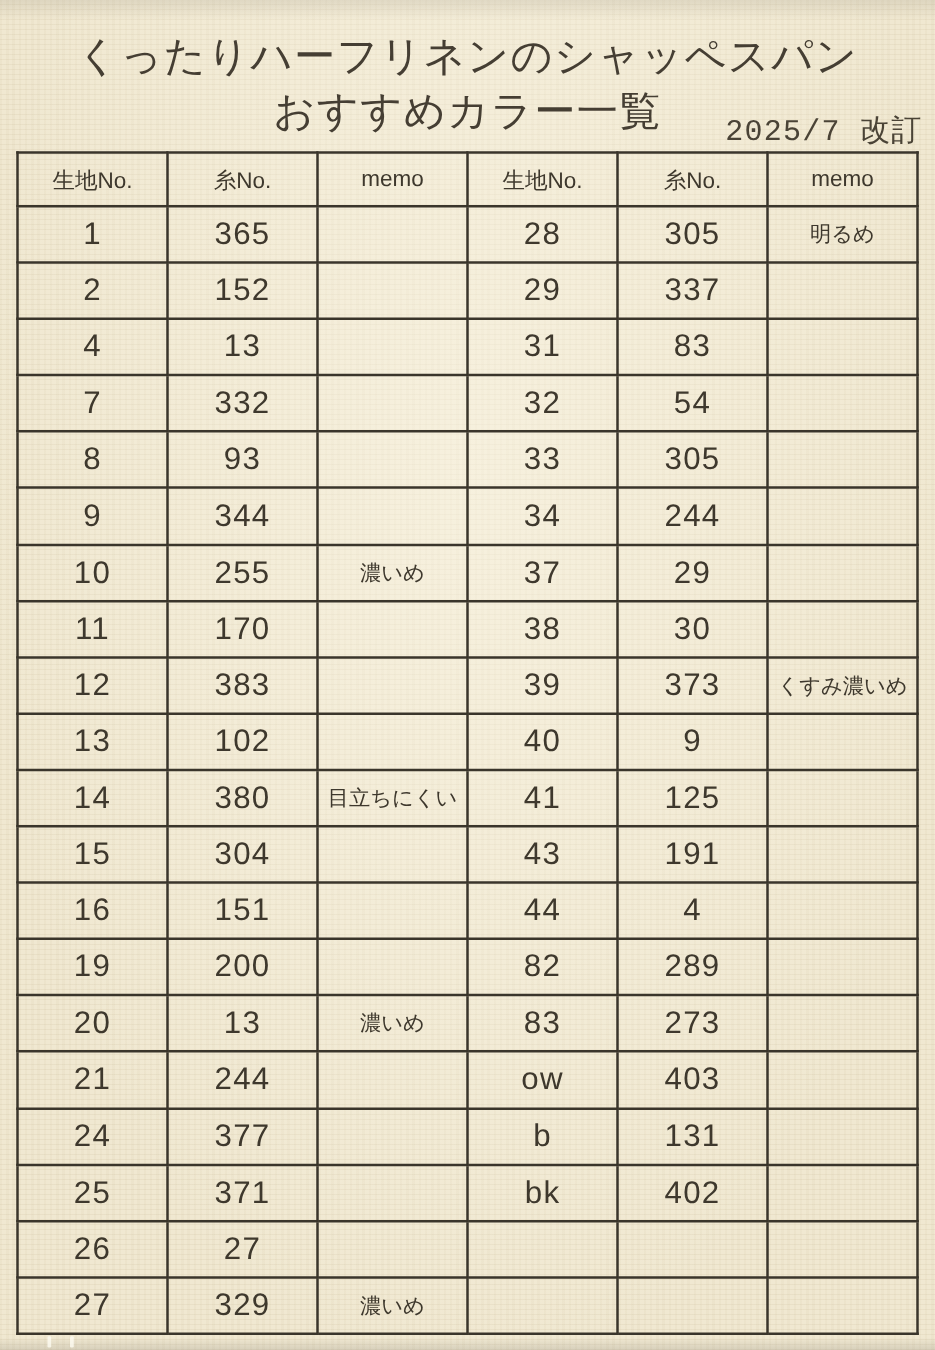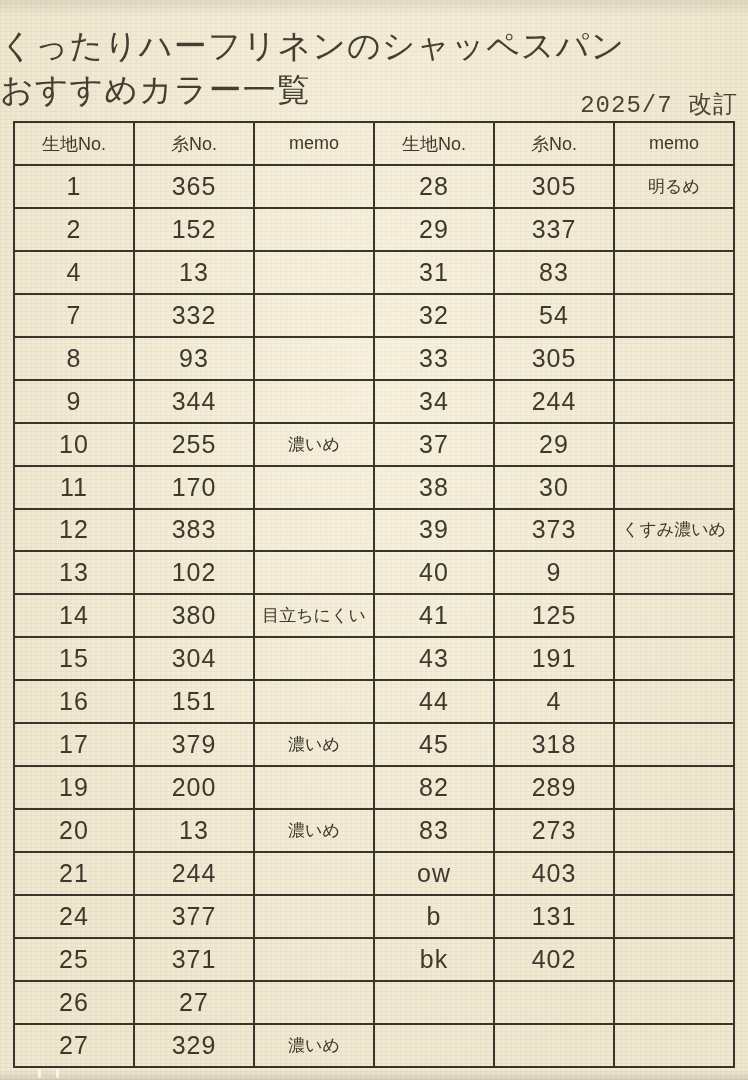--- a/index.html
+++ b/index.html
@@ -12,21 +12,21 @@
     background-color:#f0e8d1;
     background-image:
       linear-gradient(180deg, rgba(150,142,124,0.20) 0px, rgba(150,142,124,0.0) 16px),
       linear-gradient(0deg, rgba(125,120,108,0.22) 0px, rgba(125,120,108,0.0) 10px),
       radial-gradient(ellipse at 50% 35%, rgba(255,251,238,0.45), rgba(255,251,238,0) 75%),
       repeating-linear-gradient(0deg, rgba(196,179,143,0.16) 0px, rgba(196,179,143,0.16) 1px, rgba(0,0,0,0) 1px, rgba(0,0,0,0) 4px),
       repeating-linear-gradient(90deg, rgba(209,195,161,0.12) 0px, rgba(209,195,161,0.12) 2px, rgba(0,0,0,0) 2px, rgba(0,0,0,0) 5px);
   }
   .title{
     position:absolute;left:0;top:24px;width:748px;
-    text-align:left;color:#453e33;
+    text-align:center;color:#453e33;
     font-family:"Liberation Serif","DejaVu Serif",serif;
     font-size:33px;line-height:44px;font-weight:400;
     letter-spacing:1px;
   }
   .revision{
     position:absolute;right:10px;top:88px;
     color:#4a4336;
     font-family:Liberation Mono, monospace;
     font-size:24px;letter-spacing:1px;
   }
@@ -177,28 +177,20 @@
         </tr>
         <tr>
           <td class="num">16</td>
           <td class="num">151</td>
           <td class="memo"></td>
           <td class="num">44</td>
           <td class="num">4</td>
           <td class="memo"></td>
         </tr>
         <tr>
-          <td class="num">17</td>
-          <td class="num">379</td>
-          <td class="memo">濃いめ</td>
-          <td class="num">45</td>
-          <td class="num">318</td>
-          <td class="memo"></td>
-        </tr>
-        <tr>
           <td class="num">19</td>
           <td class="num">200</td>
           <td class="memo"></td>
           <td class="num">82</td>
           <td class="num">289</td>
           <td class="memo"></td>
         </tr>
         <tr>
           <td class="num">20</td>
           <td class="num">13</td>

